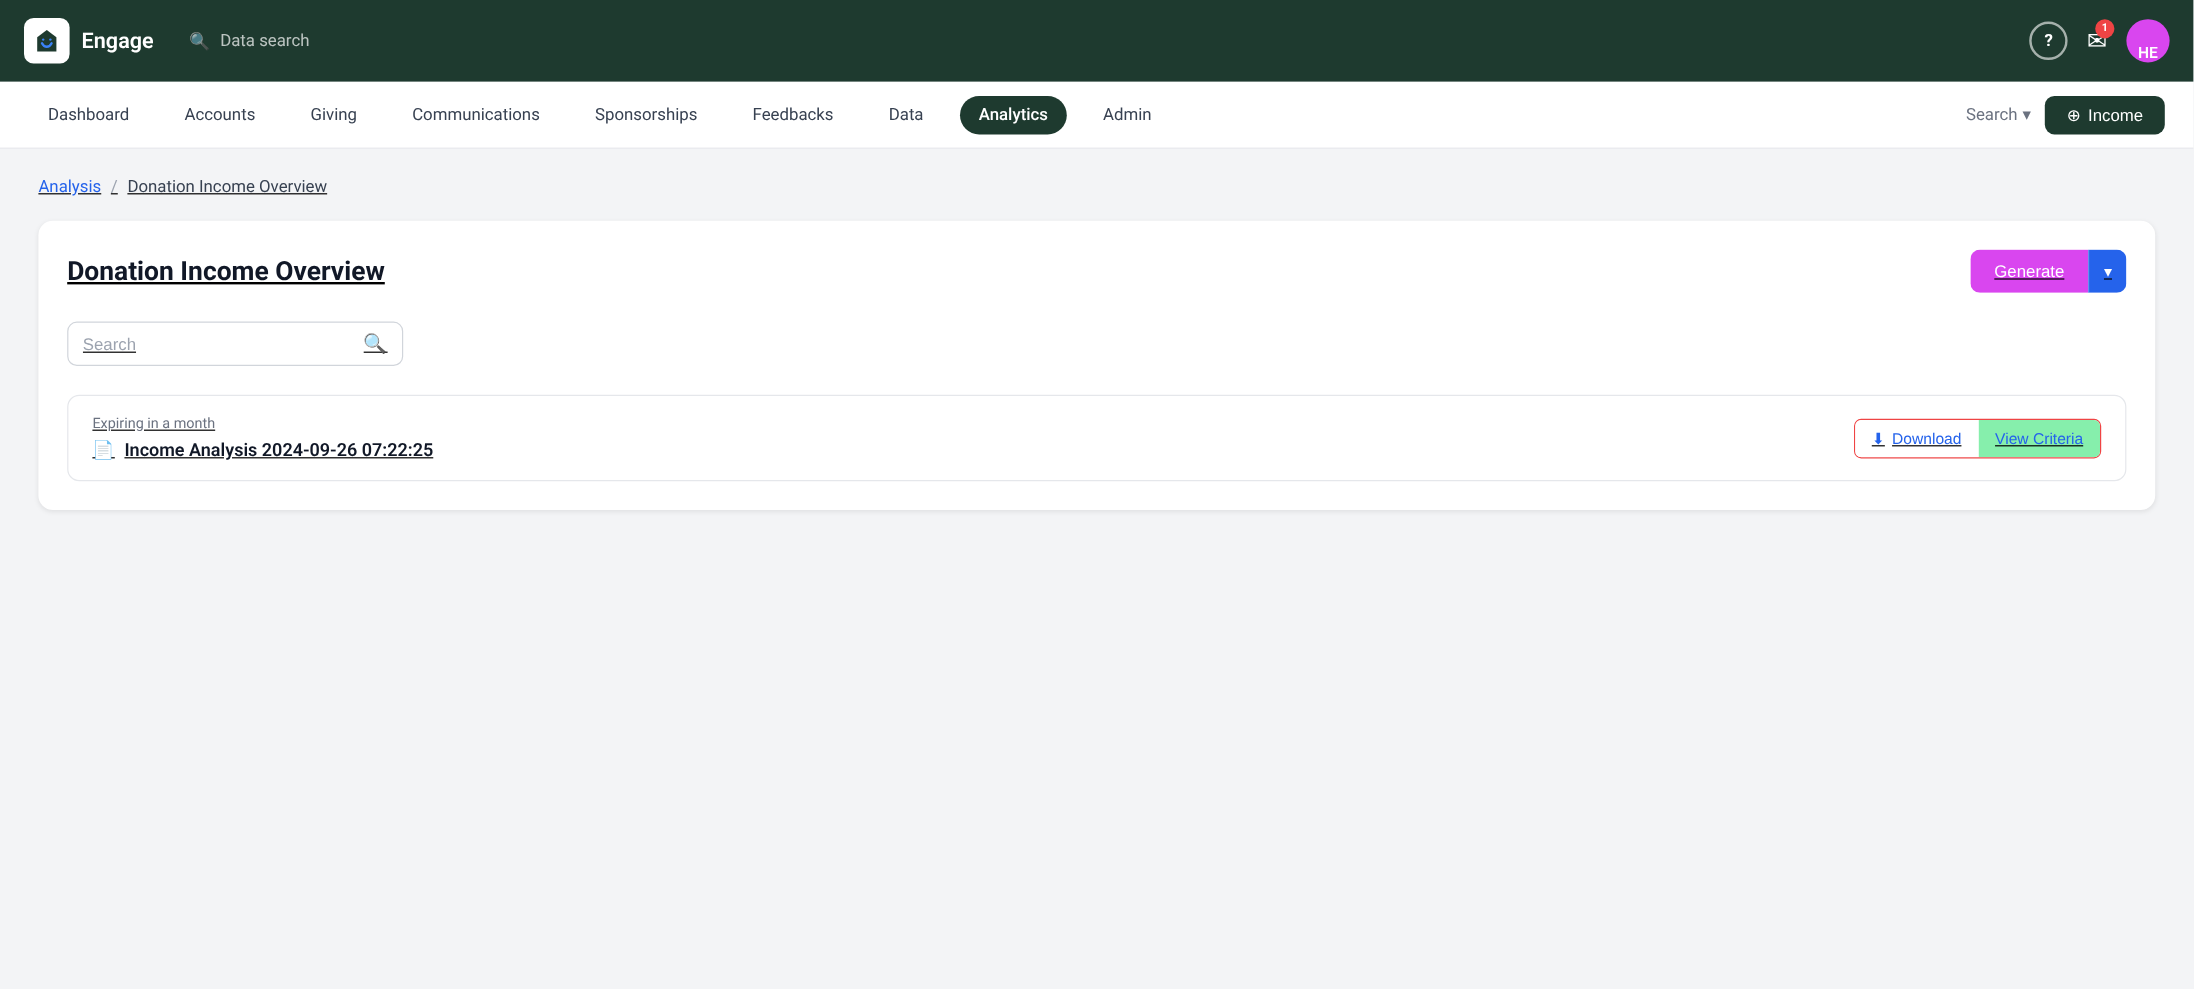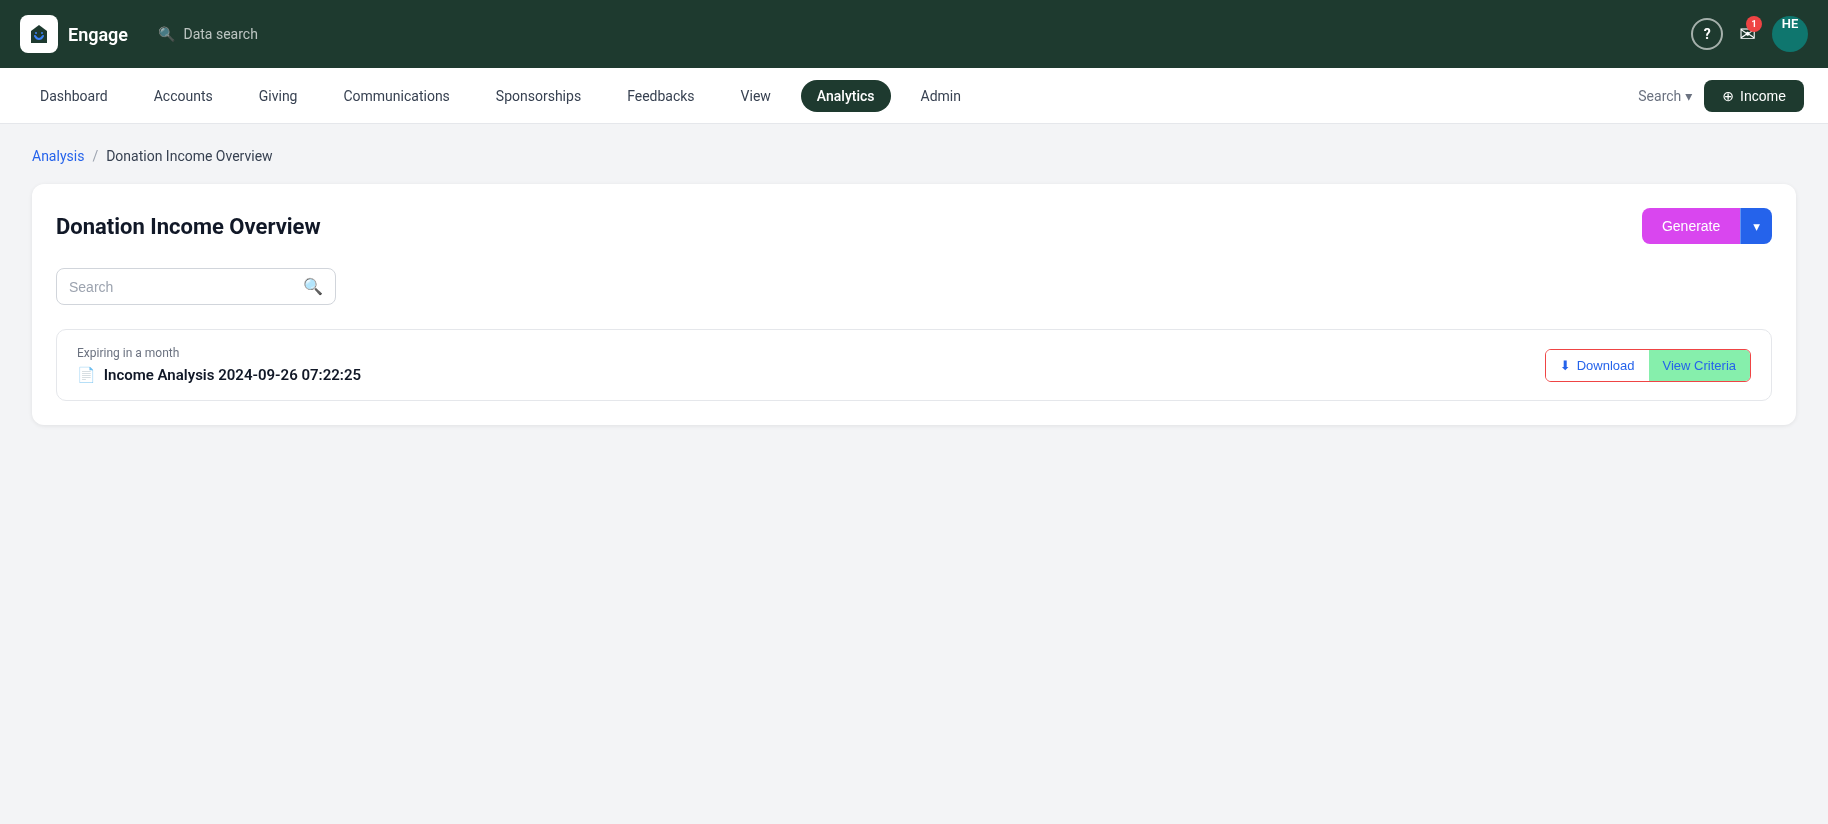--- a/index.html
+++ b/index.html
@@ -78,24 +78,24 @@
       font-size: 9px;
       display: flex;
       align-items: center;
       justify-content: center;
       font-weight: bold;
     }
     .avatar {
       width: 36px;
       height: 36px;
       border-radius: 50%;
-      background: #0f766e;
-      color: white;
-      display: flex;
-      align-items: flex-start;
+      background: #d946ef;
+      color: white;
+      display: flex;
+      align-items: flex-end;
       justify-content: center;
       font-size: 13px;
       font-weight: 600;
       cursor: pointer;
     }
 
     
     .secondary-nav {
       background: white;
       height: 56px;
@@ -143,20 +143,21 @@
       font-weight: 500;
       display: flex;
       align-items: center;
       gap: 6px;
       cursor: pointer;
     }
 
     
     .main-content {
       padding: 24px 32px;
+      text-decoration: underline;
     }
     .breadcrumb {
       display: flex;
       align-items: center;
       gap: 8px;
       font-size: 14px;
       margin-bottom: 20px;
     }
     .breadcrumb-link {
       color: #2563eb;
@@ -324,21 +325,21 @@
   </div>
 </div>
 
 <div class="secondary-nav">
   <div class="nav-item">Dashboard</div>
   <div class="nav-item">Accounts</div>
   <div class="nav-item">Giving</div>
   <div class="nav-item">Communications</div>
   <div class="nav-item">Sponsorships</div>
   <div class="nav-item">Feedbacks</div>
-  <div class="nav-item">View</div>
+  <div class="nav-item">Data</div>
   <div class="nav-item active">Analytics</div>
   <div class="nav-item">Admin</div>
 
   <div class="nav-right">
     <div class="nav-search">
       <span>Search</span>
       <span>▾</span>
     </div>
     <button class="create-btn">
       <span>⊕</span>

